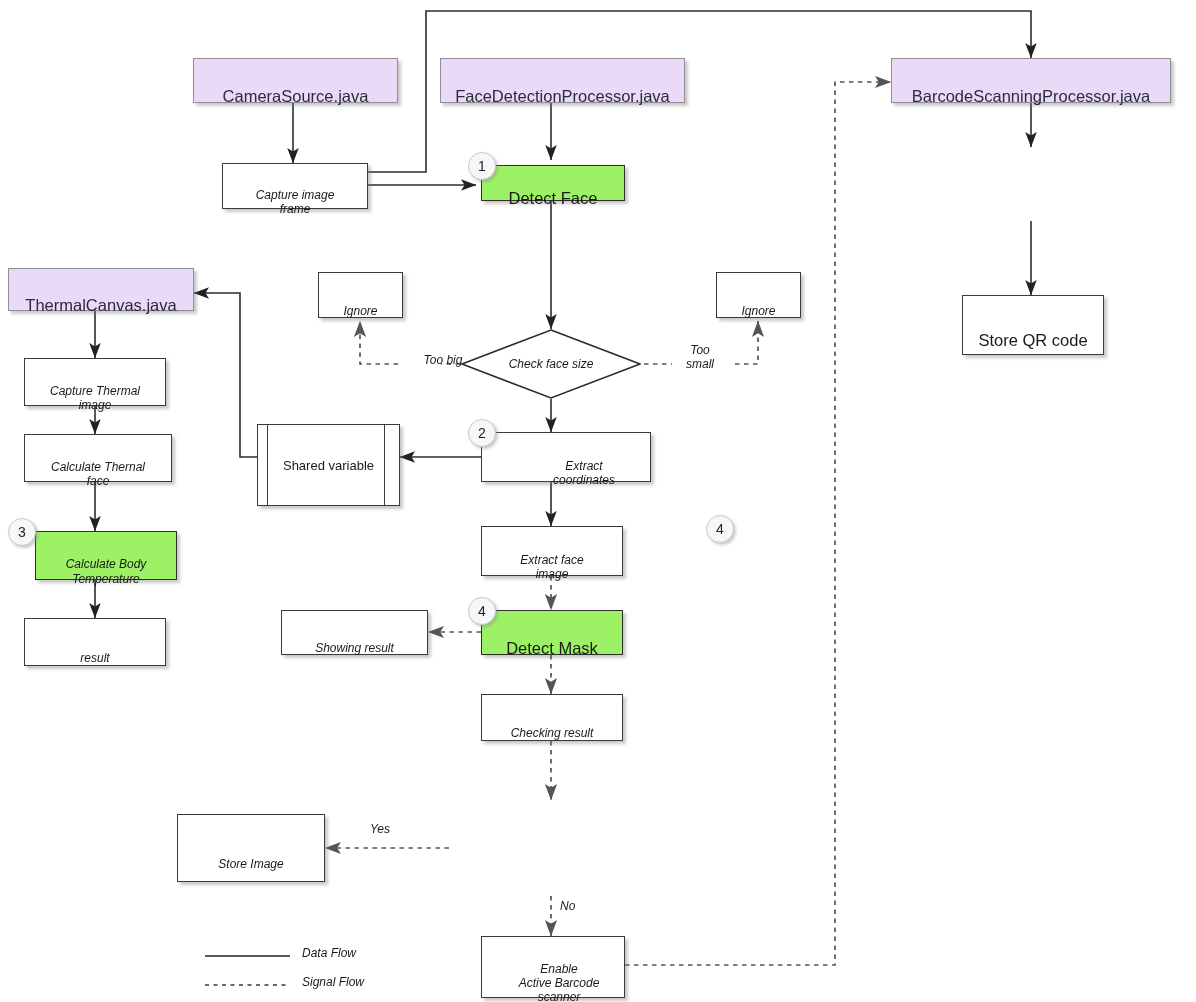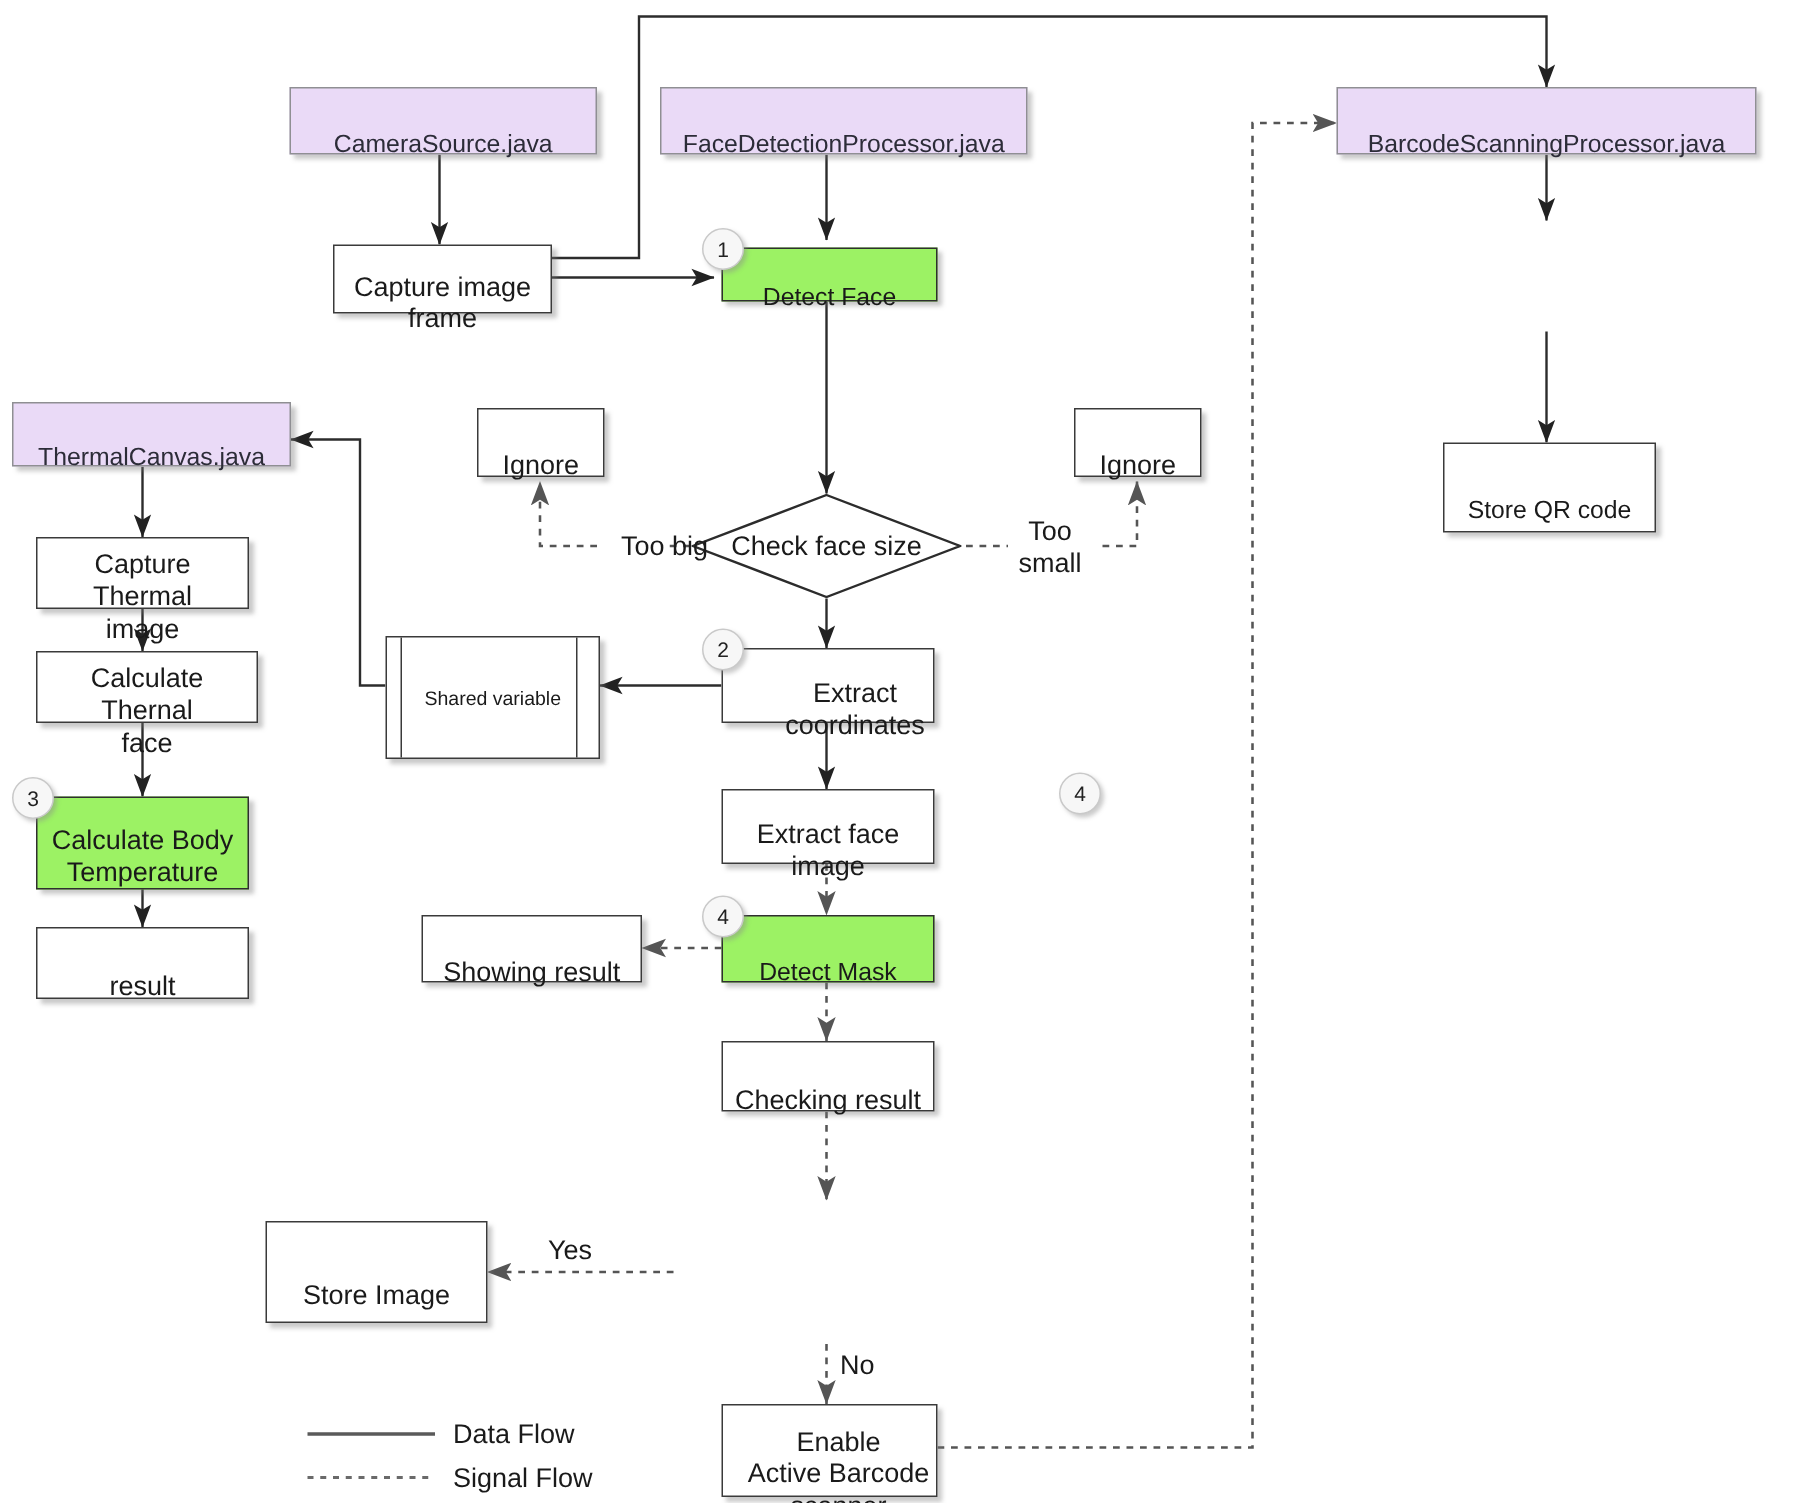--- a/index.html
+++ b/index.html
@@ -33,21 +33,21 @@
          display:flex;align-items:center;justify-content:center;font-size:14px;
          box-shadow:2px 2px 3px rgba(140,140,140,.45);z-index:6;}
 
   .edgelabel{position:absolute;color:#1a1a1a;text-align:center;white-space:pre-line;
              line-height:1.15;}
 
   .legend{position:absolute;}
   .legend-txt{position:absolute;color:#1a1a1a;}
 
   .fs16{font-size:16.5px;}
-  .fs15{font-size:18px;}
+  .fs15{font-size:12px;font-style:italic;}
   .fs13{font-size:13px;}
 </style>
 </head>
 <body>
 
 <div id="stage">
 
   <svg id="wires" viewBox="0 0 1196 1002" xmlns="http://www.w3.org/2000/svg">
     <defs>
       <marker id="ah" markerWidth="11" markerHeight="11" refX="9.4" refY="4" orient="auto" markerUnits="strokeWidth">
@@ -148,21 +148,21 @@
   <div class="node plain fs15" style="left:24px;top:358px;width:142px;height:48px;white-space:pre-line;">
     <span>Capture Thermal
 image</span>
   </div>
 
   <div class="node plain fs15" style="left:24px;top:434px;width:148px;height:48px;white-space:pre-line;">
     <span>Calculate Thernal
 face</span>
   </div>
 
-  <div class="node green fs15" style="left:24px;top:531px;width:142px;height:62px;white-space:pre-line;align-items:flex-end;">
+  <div class="node green fs15" style="left:35px;top:531px;width:142px;height:49px;white-space:pre-line;">
     <span>Calculate Body
 Temperature</span>
   </div>
   <div class="badge" style="left:8px;top:518px;">
     <span>3</span>
   </div>
 
   <div class="node plain fs15" style="left:24px;top:618px;width:142px;height:48px;">
     <span>result</span>
   </div>
@@ -181,21 +181,21 @@
     </svg>
     <div class="dtext fs15">Check face size</div>
   </div>
 
   <div class="shared" style="left:257px;top:424px;width:143px;height:82px;">
     <div class="bar" style="left:9px;"></div>
     <div class="bar" style="left:126px;"></div>
     <div class="lbl fs13">Shared variable</div>
   </div>
 
-  <div class="node plain fs15" style="left:481px;top:432px;width:142px;height:50px;white-space:pre-line;padding-left:36px;">
+  <div class="node plain fs15" style="left:481px;top:432px;width:170px;height:50px;white-space:pre-line;padding-left:36px;">
     <span>Extract
 coordinates</span>
   </div>
   <div class="badge" style="left:468px;top:419px;">
     <span>2</span>
   </div>
 
   <div class="node plain fs15" style="left:481px;top:526px;width:142px;height:50px;white-space:pre-line;">
     <span>Extract face
 image</span>

